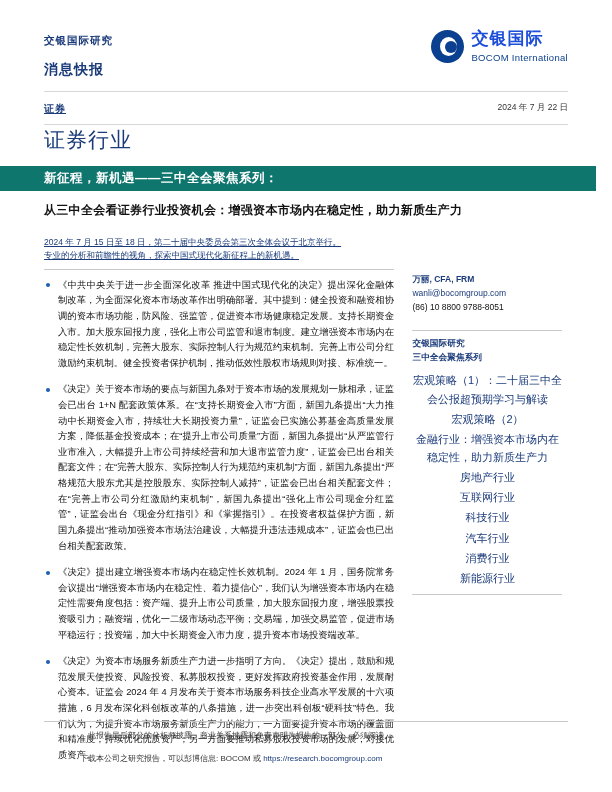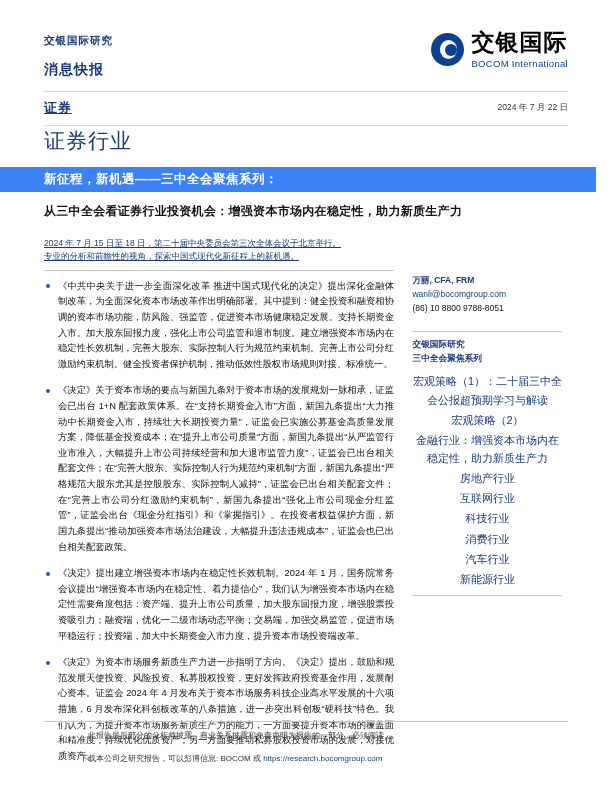--- a/index.html
+++ b/index.html
@@ -16,31 +16,31 @@
   
   .header{position:relative;padding:34px 44px 0 44px;}
   .hdr-left{display:inline-block;vertical-align:top;}
   .hdr-brand{font-size:10.5px;color:#1b3b7a;letter-spacing:1px;font-weight:bold;}
   .hdr-sub{font-size:14px;color:#1b3b7a;letter-spacing:1px;font-weight:bold;margin-top:13px;}
   .hdr-logo{position:absolute;right:44px;top:30px;text-align:left;display:flex;align-items:center;gap:7px;}
   .logo-mark{width:33px;height:33px;position:relative;}
   .logo-mark .c-out{position:absolute;left:0;top:0;width:33px;height:33px;border-radius:50%;background:#0b3f8f;}
   .logo-mark .c-in{position:absolute;left:9px;top:7px;width:17px;height:19px;border-radius:50%;background:#ffffff;}
   .logo-mark .c-in2{position:absolute;left:14px;top:11px;width:12px;height:12px;border-radius:50%;background:#0b3f8f;}
-  .logo-txt-cn{font-size:23px;color:#000000;font-weight:bold;letter-spacing:1px;line-height:1.1;}
+  .logo-txt-cn{font-size:17px;color:#1d4ed8;font-weight:bold;letter-spacing:1px;line-height:1.1;}
   .logo-txt-en{font-size:9.5px;color:#0b3f8f;letter-spacing:.3px;margin-top:3px;}
 
   .hdr-rule{margin:12px 44px 0 44px;border-bottom:1px solid #d8d8d8;}
   .sector-row{position:relative;padding:6px 44px 0 44px;}
-  .sector{font-size:13px;color:#1b3b7a;font-weight:bold;letter-spacing:1px;text-decoration:underline;}
+  .sector{font-size:10px;color:#1b3b7a;font-weight:bold;letter-spacing:1px;text-decoration:underline;}
   .date{position:absolute;right:44px;top:10px;font-size:8.5px;color:#333;}
   .hdr-rule2{margin:8px 44px 0 44px;border-bottom:1px solid #d8d8d8;}
 
   .industry{margin:1px 44px 0 44px;font-size:21px;color:#1b3b7a;letter-spacing:1px;}
-  .blue-bar{margin:12px 16px 0 0;background:#3b82f6;color:#fff;padding:4px 44px 4px 44px;font-size:12.5px;font-weight:bold;letter-spacing:.5px;}
+  .blue-bar{margin:12px 16px 0 0;background:#0f766e;color:#fff;padding:4px 44px 4px 44px;font-size:12.5px;font-weight:bold;letter-spacing:.5px;}
   .title-main{margin:10px 44px 0 44px;font-size:12px;font-weight:bold;color:#111;line-height:1.55;letter-spacing:.3px;}
 
   
   .body{position:relative;margin:16px 0 0 0;padding:0 44px;}
   .col-left{width:350px;display:inline-block;vertical-align:top;}
   .col-right{width:150px;display:inline-block;vertical-align:top;margin-left:14px;}
 
   .meta-line{font-size:8.5px;color:#1b3b7a;text-decoration:underline;line-height:1.6;}
   .meta-rule{border-bottom:1px solid #c9c9c9;margin:6px 0 8px 0;}
 
@@ -129,22 +129,22 @@
       <div class="rbox">
         <div class="rbox-t">交银国际研究</div>
         <div class="rbox-t">三中全会聚焦系列</div>
         <div class="rlist">
           <div class="ri blue">宏观策略（1）：二十届三中全会公报超预期学习与解读</div>
           <div class="ri blue">宏观策略（2）</div>
           <div class="ri blue">金融行业：增强资本市场内在稳定性，助力新质生产力</div>
           <div class="ri blue">房地产行业</div>
           <div class="ri blue">互联网行业</div>
           <div class="ri blue">科技行业</div>
+          <div class="ri blue">汽车行业</div>
           <div class="ri blue">消费行业</div>
-          <div class="ri blue">汽车行业</div>
           <div class="ri blue">新能源行业</div>
         </div>
       </div>
     </div>
 
   </div>
 
   <div class="footer">
     <div class="footer-rule"></div>
     <div class="footer-l">此报告最后部分的分析师披露、商业关系披露和免责声明为报告的一部分，必须阅读。</div>

